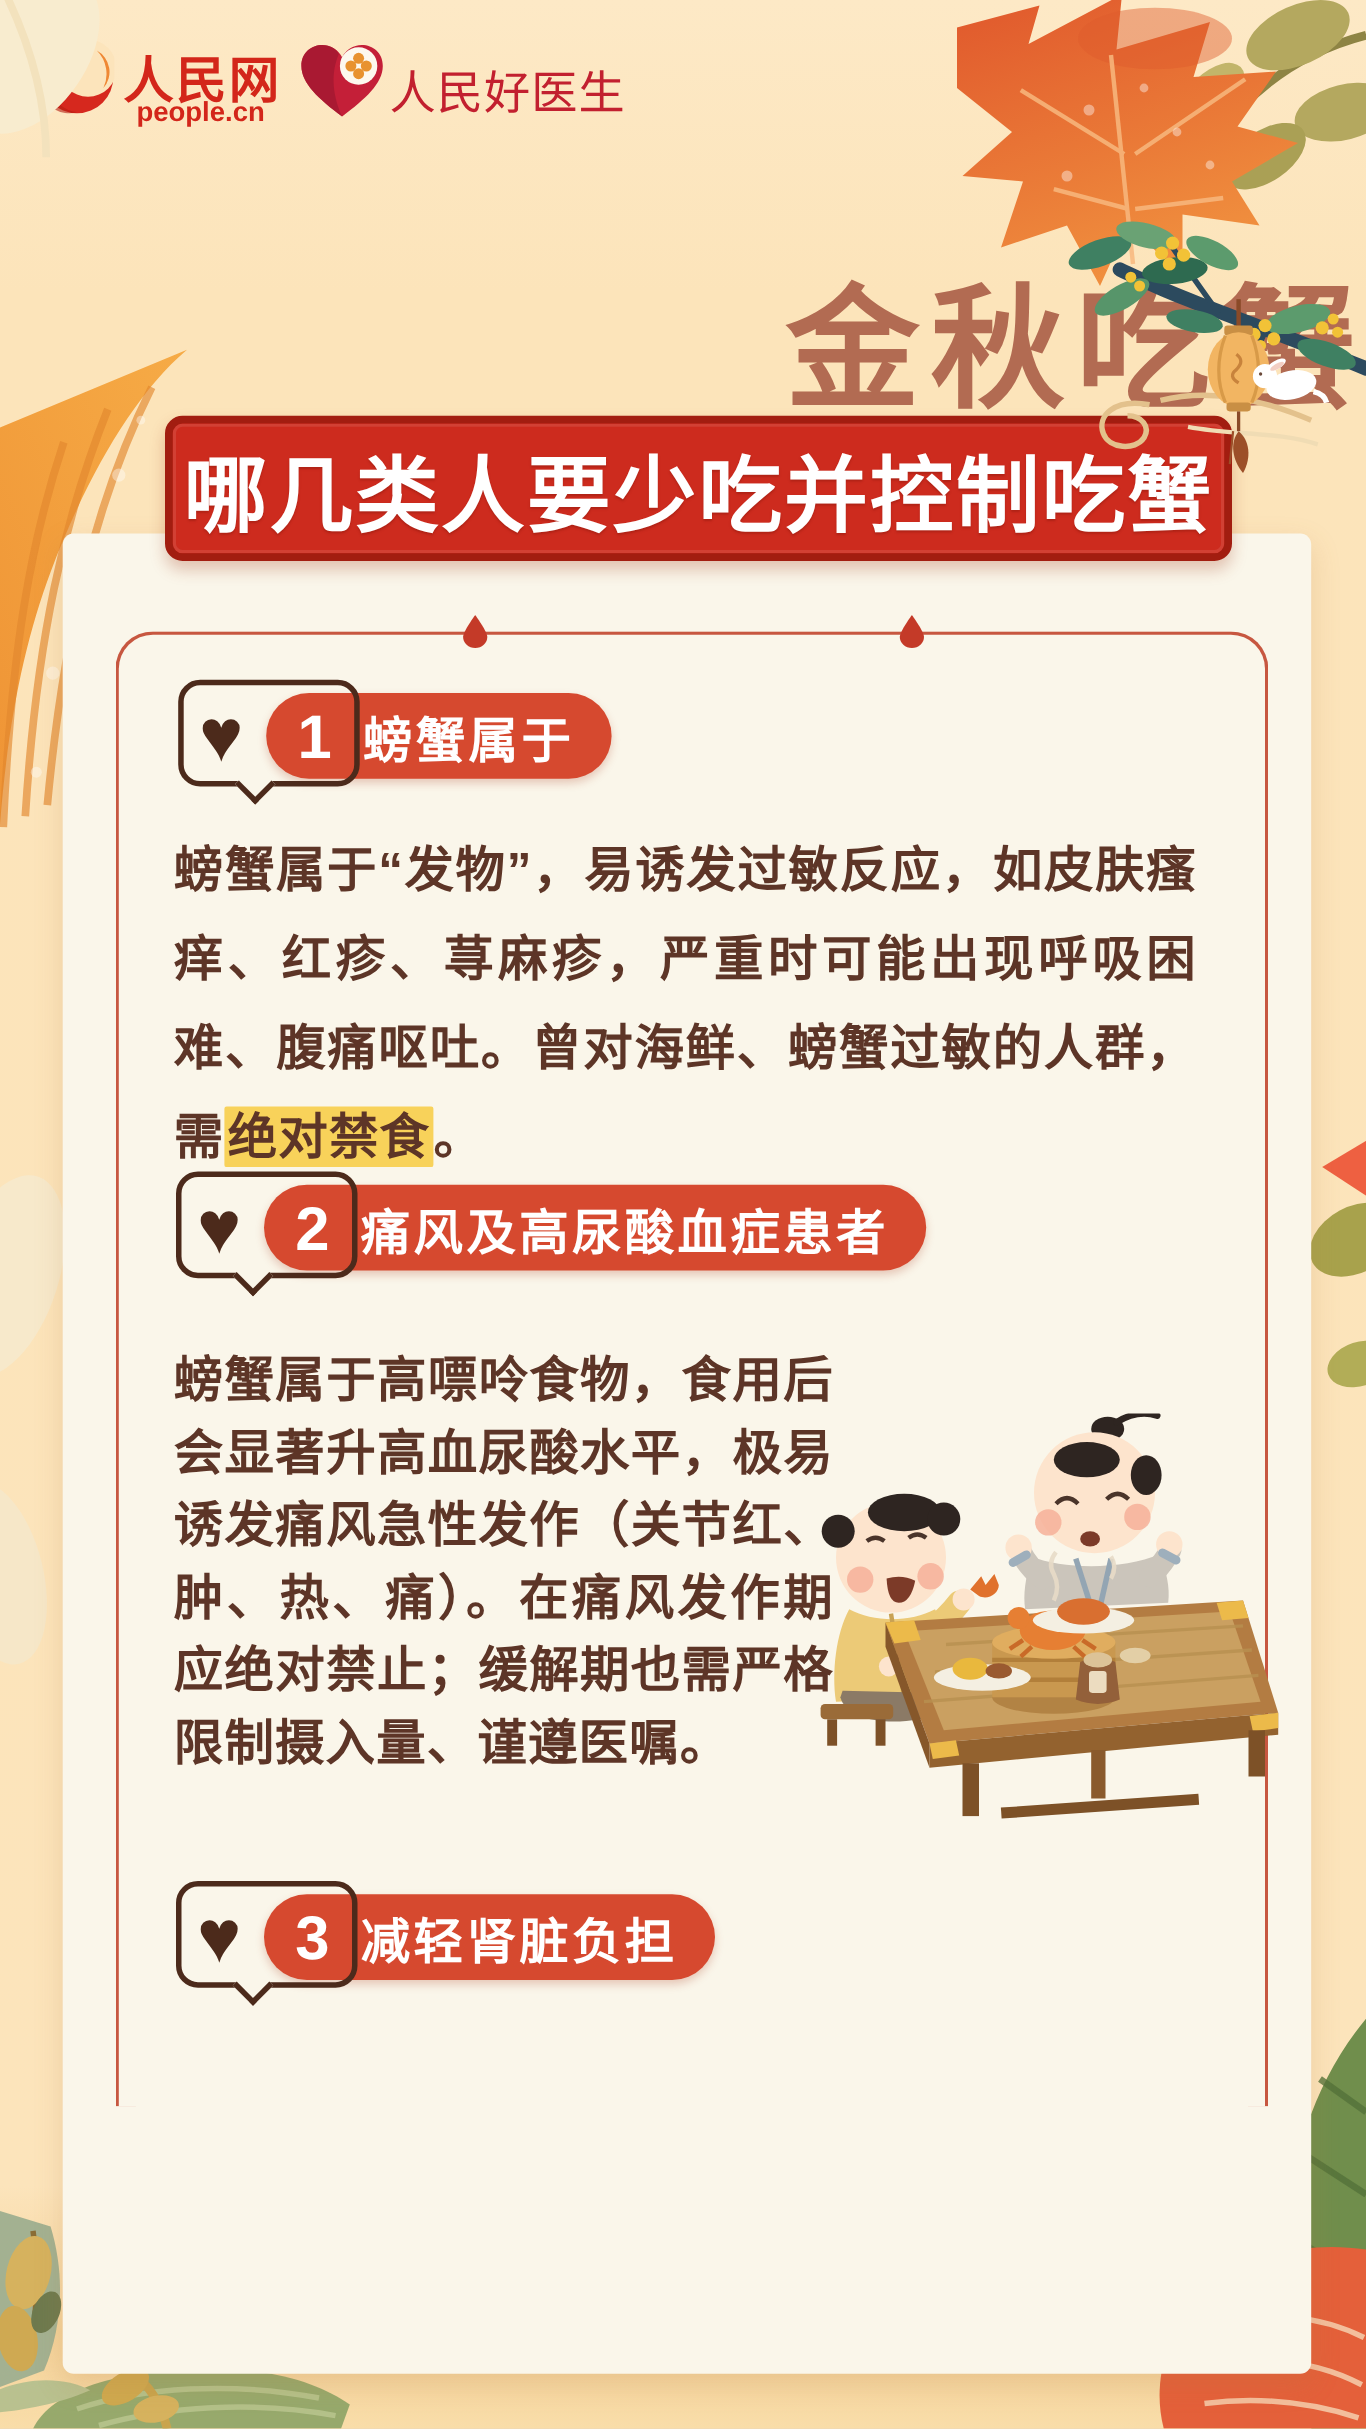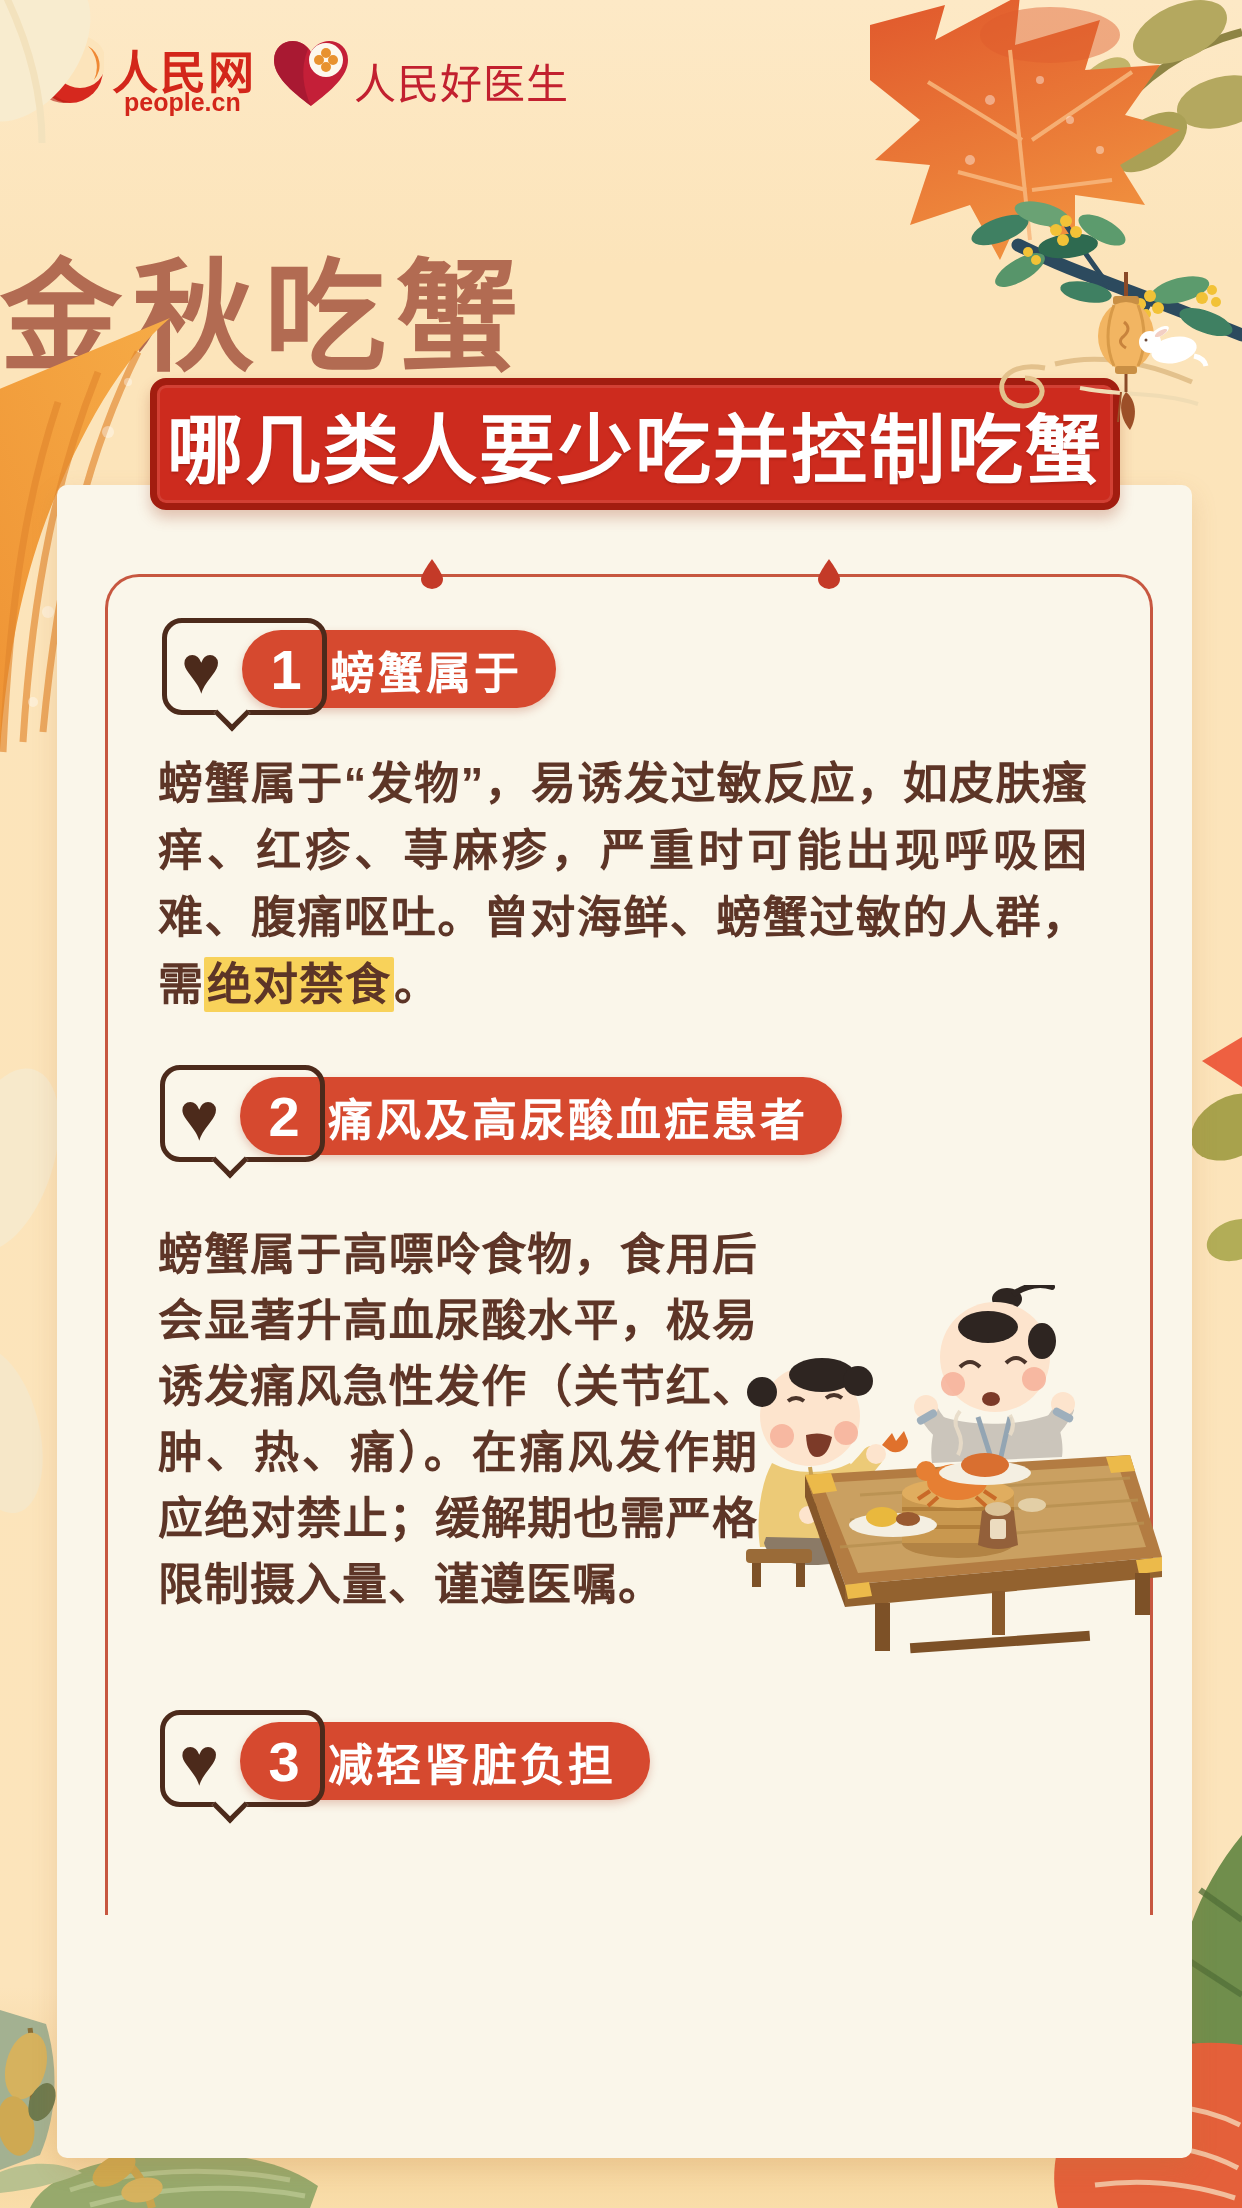--- a/index.html
+++ b/index.html
@@ -11,21 +11,21 @@
   }
   .abs{position:absolute;}
   
   .logo-row{left:36px;top:34px;width:560px;height:80px;}
   .crescent{position:absolute;left:0;top:2px;width:68px;height:68px;}
   .logo-zh{position:absolute;left:76px;top:2px;font-size:46px;font-weight:700;color:#d3261a;letter-spacing:2px;}
   .logo-en{position:absolute;left:88px;top:54px;font-size:25px;font-weight:700;color:#d3261a;}
   .heart-logo{position:absolute;left:234px;top:4px;width:82px;height:72px;}
   .logo-doc{position:absolute;left:318px;top:16px;font-size:42px;font-weight:400;color:#c2202f;letter-spacing:1px;}
   
-  .main-title{left:0;top:218px;width:1242px;text-align:left;font-family:"Liberation Serif","DejaVu Serif",serif;
+  .main-title{left:0;top:218px;width:1242px;text-align:right;font-family:"Liberation Serif","DejaVu Serif",serif;
     font-size:122px;font-weight:900;color:#b26b52;letter-spacing:10px;}
   .banner{left:150px;top:378px;width:970px;height:132px;background:#cd2b1e;border:7px solid #a21d10;border-radius:16px;
     box-shadow:0 8px 14px rgba(160,60,30,.28), inset 0 0 0 3px rgba(255,255,255,.10);
     display:flex;align-items:center;justify-content:center;z-index:30;text-align:right;}
   .banner span{font-size:76px;font-weight:900;color:#fff;letter-spacing:2px;text-shadow:0 2px 2px rgba(120,20,10,.35);white-space:nowrap;}
   .divider{left:317px;top:519px;width:630px;height:5px;background:#d2672e;border-radius:3px;z-index:6;}
   
   .card{left:57px;top:485px;width:1135px;height:1673px;background:#faf6ea;border-radius:10px;
     box-shadow:0 10px 26px rgba(180,120,60,.20);z-index:10;}
   .frame{left:105px;top:574px;width:1048px;height:1341px;border-top:3px solid #c75740;border-left:3px solid #c75740;
@@ -34,21 +34,21 @@
   
   .pill{position:absolute;height:78px;background:#d6492f;border-radius:39px;display:inline-flex;align-items:center;
     padding:0 34px 0 22px;gap:22px;z-index:12;box-shadow:0 4px 8px rgba(170,60,30,.25);}
   .pill .num{width:44px;text-align:center;font-size:56px;font-weight:900;color:#fff;}
   .pill .ttl{font-size:45px;font-weight:900;color:#fff;letter-spacing:3px;white-space:nowrap;}
   .bubble{position:absolute;width:165px;height:97px;border:5px solid #4c2a1b;border-radius:20px;z-index:13;}
   .bubble .hrt{position:absolute;left:14px;top:-2px;font-size:68px;line-height:97px;color:#4c2a1b;}
   .bubble .tail{position:absolute;left:52px;bottom:-16px;width:26px;height:26px;background:#faf6ea;
     border-right:5px solid #4c2a1b;border-bottom:5px solid #4c2a1b;transform:rotate(45deg);}
   
-  .para{position:absolute;font-size:45px;font-weight:700;color:#5d3527;line-height:67px;letter-spacing:1px;
+  .para{position:absolute;font-size:45px;font-weight:700;color:#5d3527;line-height:81px;letter-spacing:1px;
     text-align:justify;z-index:12;}
   .para .hl{background:#f8d25a;padding:2px 3px;border-radius:2px;}
   .p1{left:158px;top:750px;width:930px;}
   .p2{left:158px;top:1222px;width:600px;line-height:66px;}
   .p3{left:158px;top:1844px;width:932px;}
   .illu{left:710px;top:1285px;width:470px;height:430px;z-index:12;}
   
   .z1{z-index:1}.z2{z-index:2}.z3{z-index:3}.z35{z-index:35}
 </style>
 </head>

